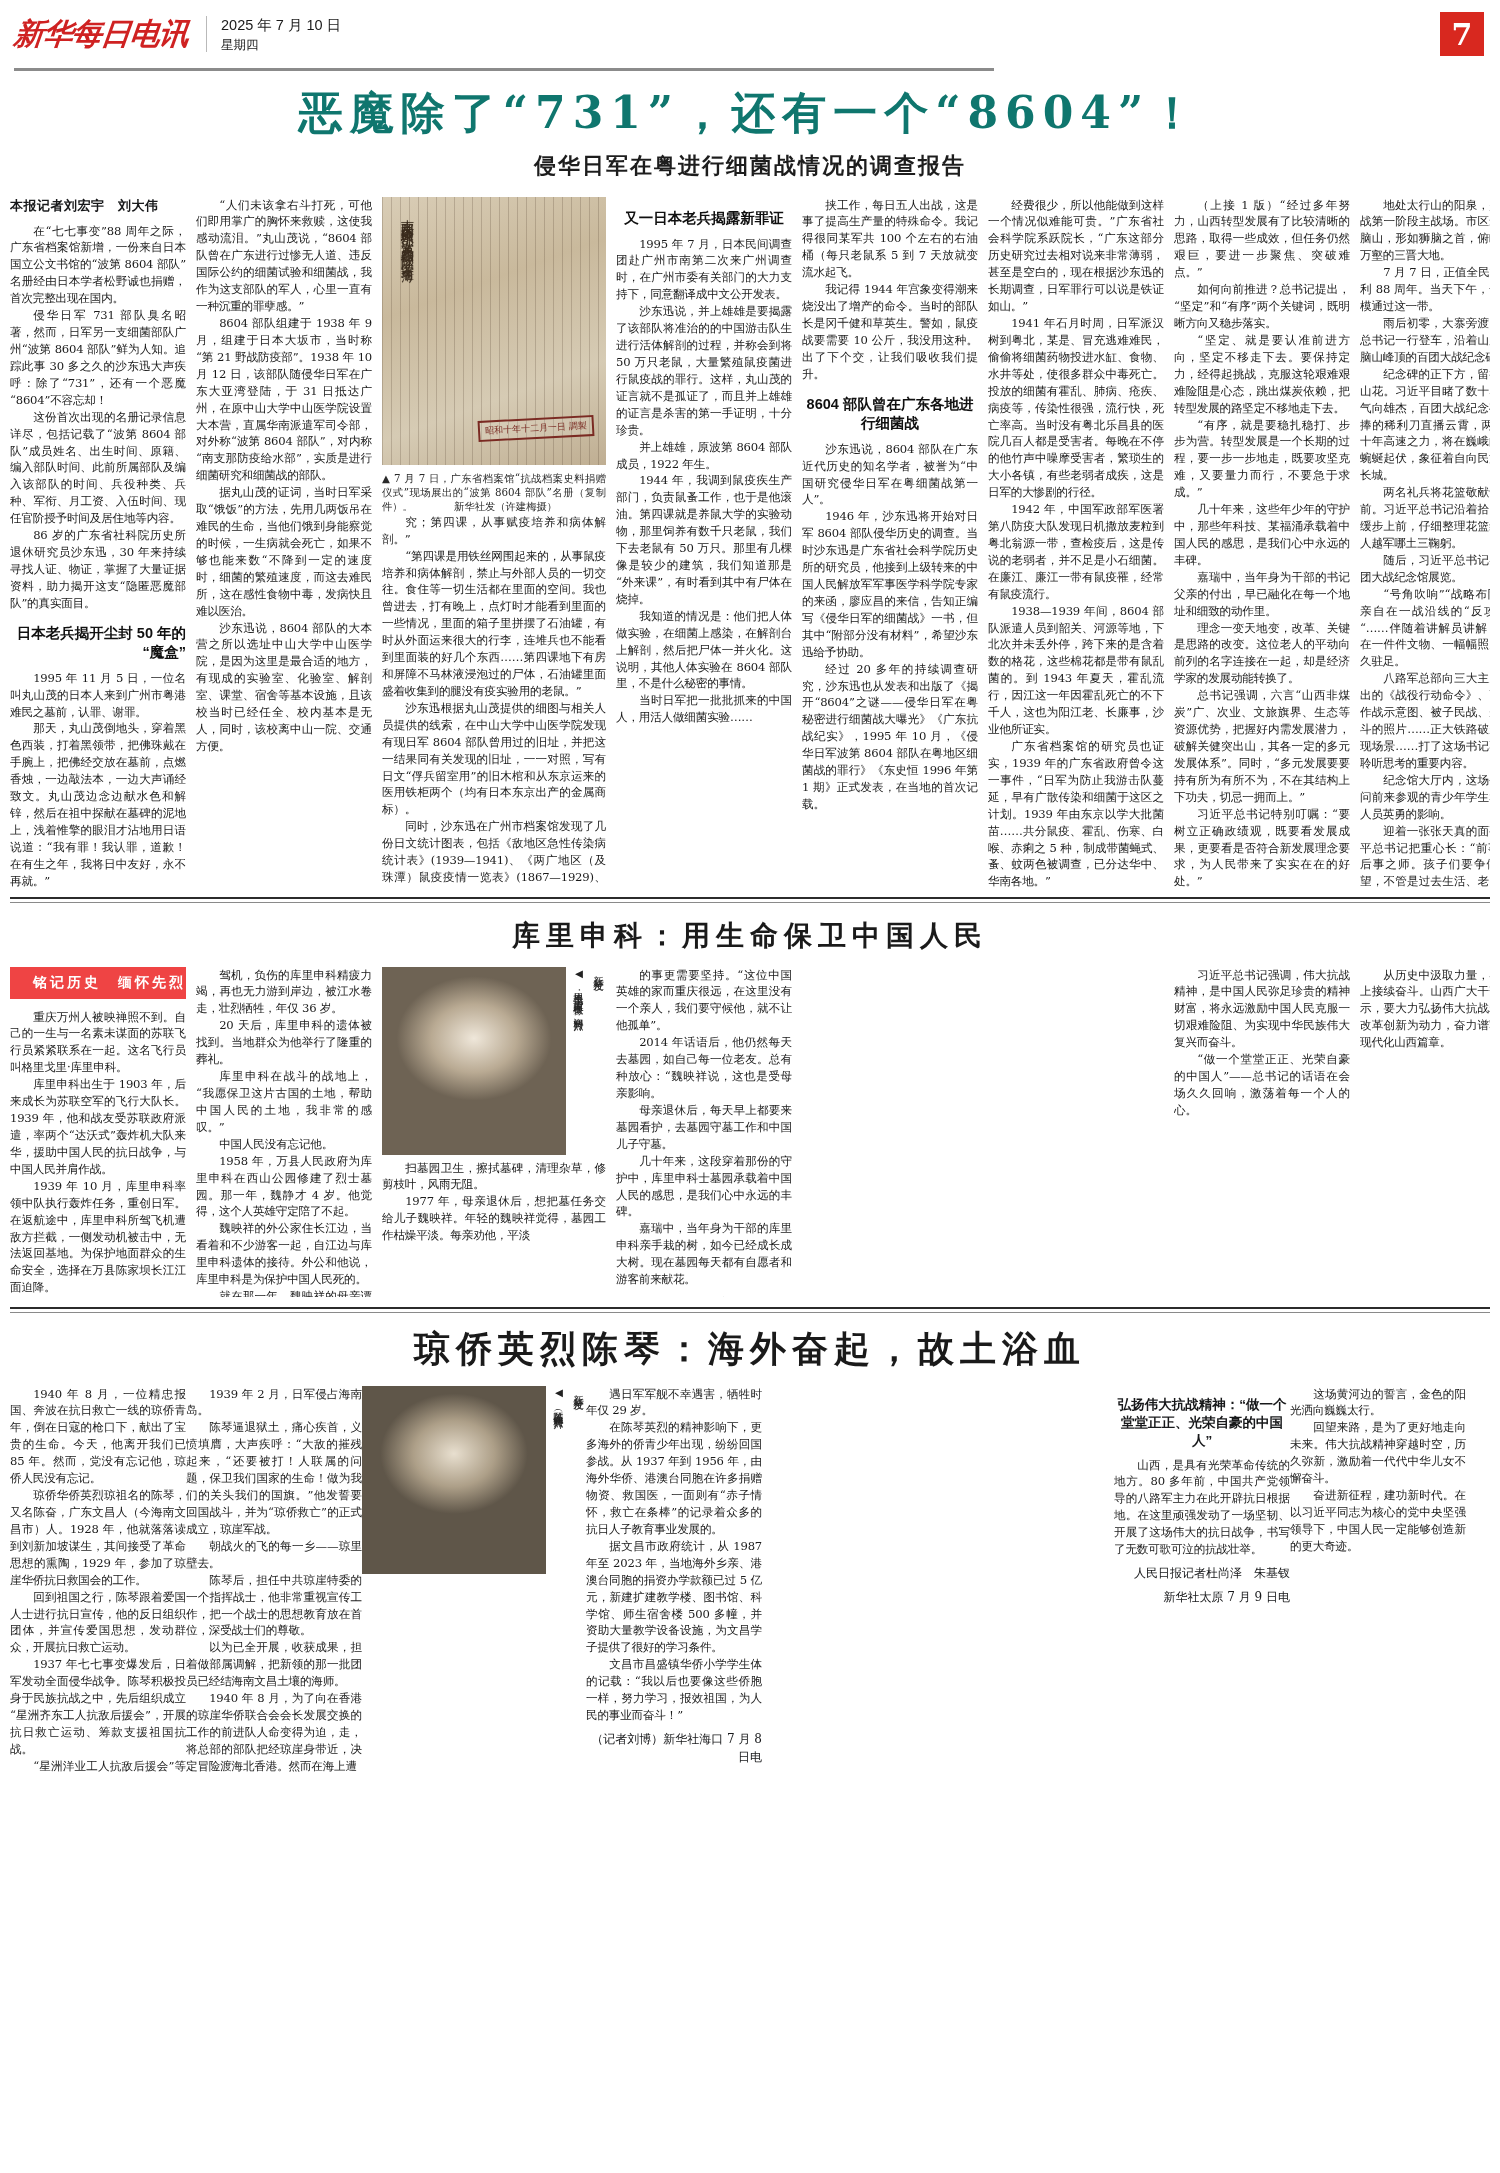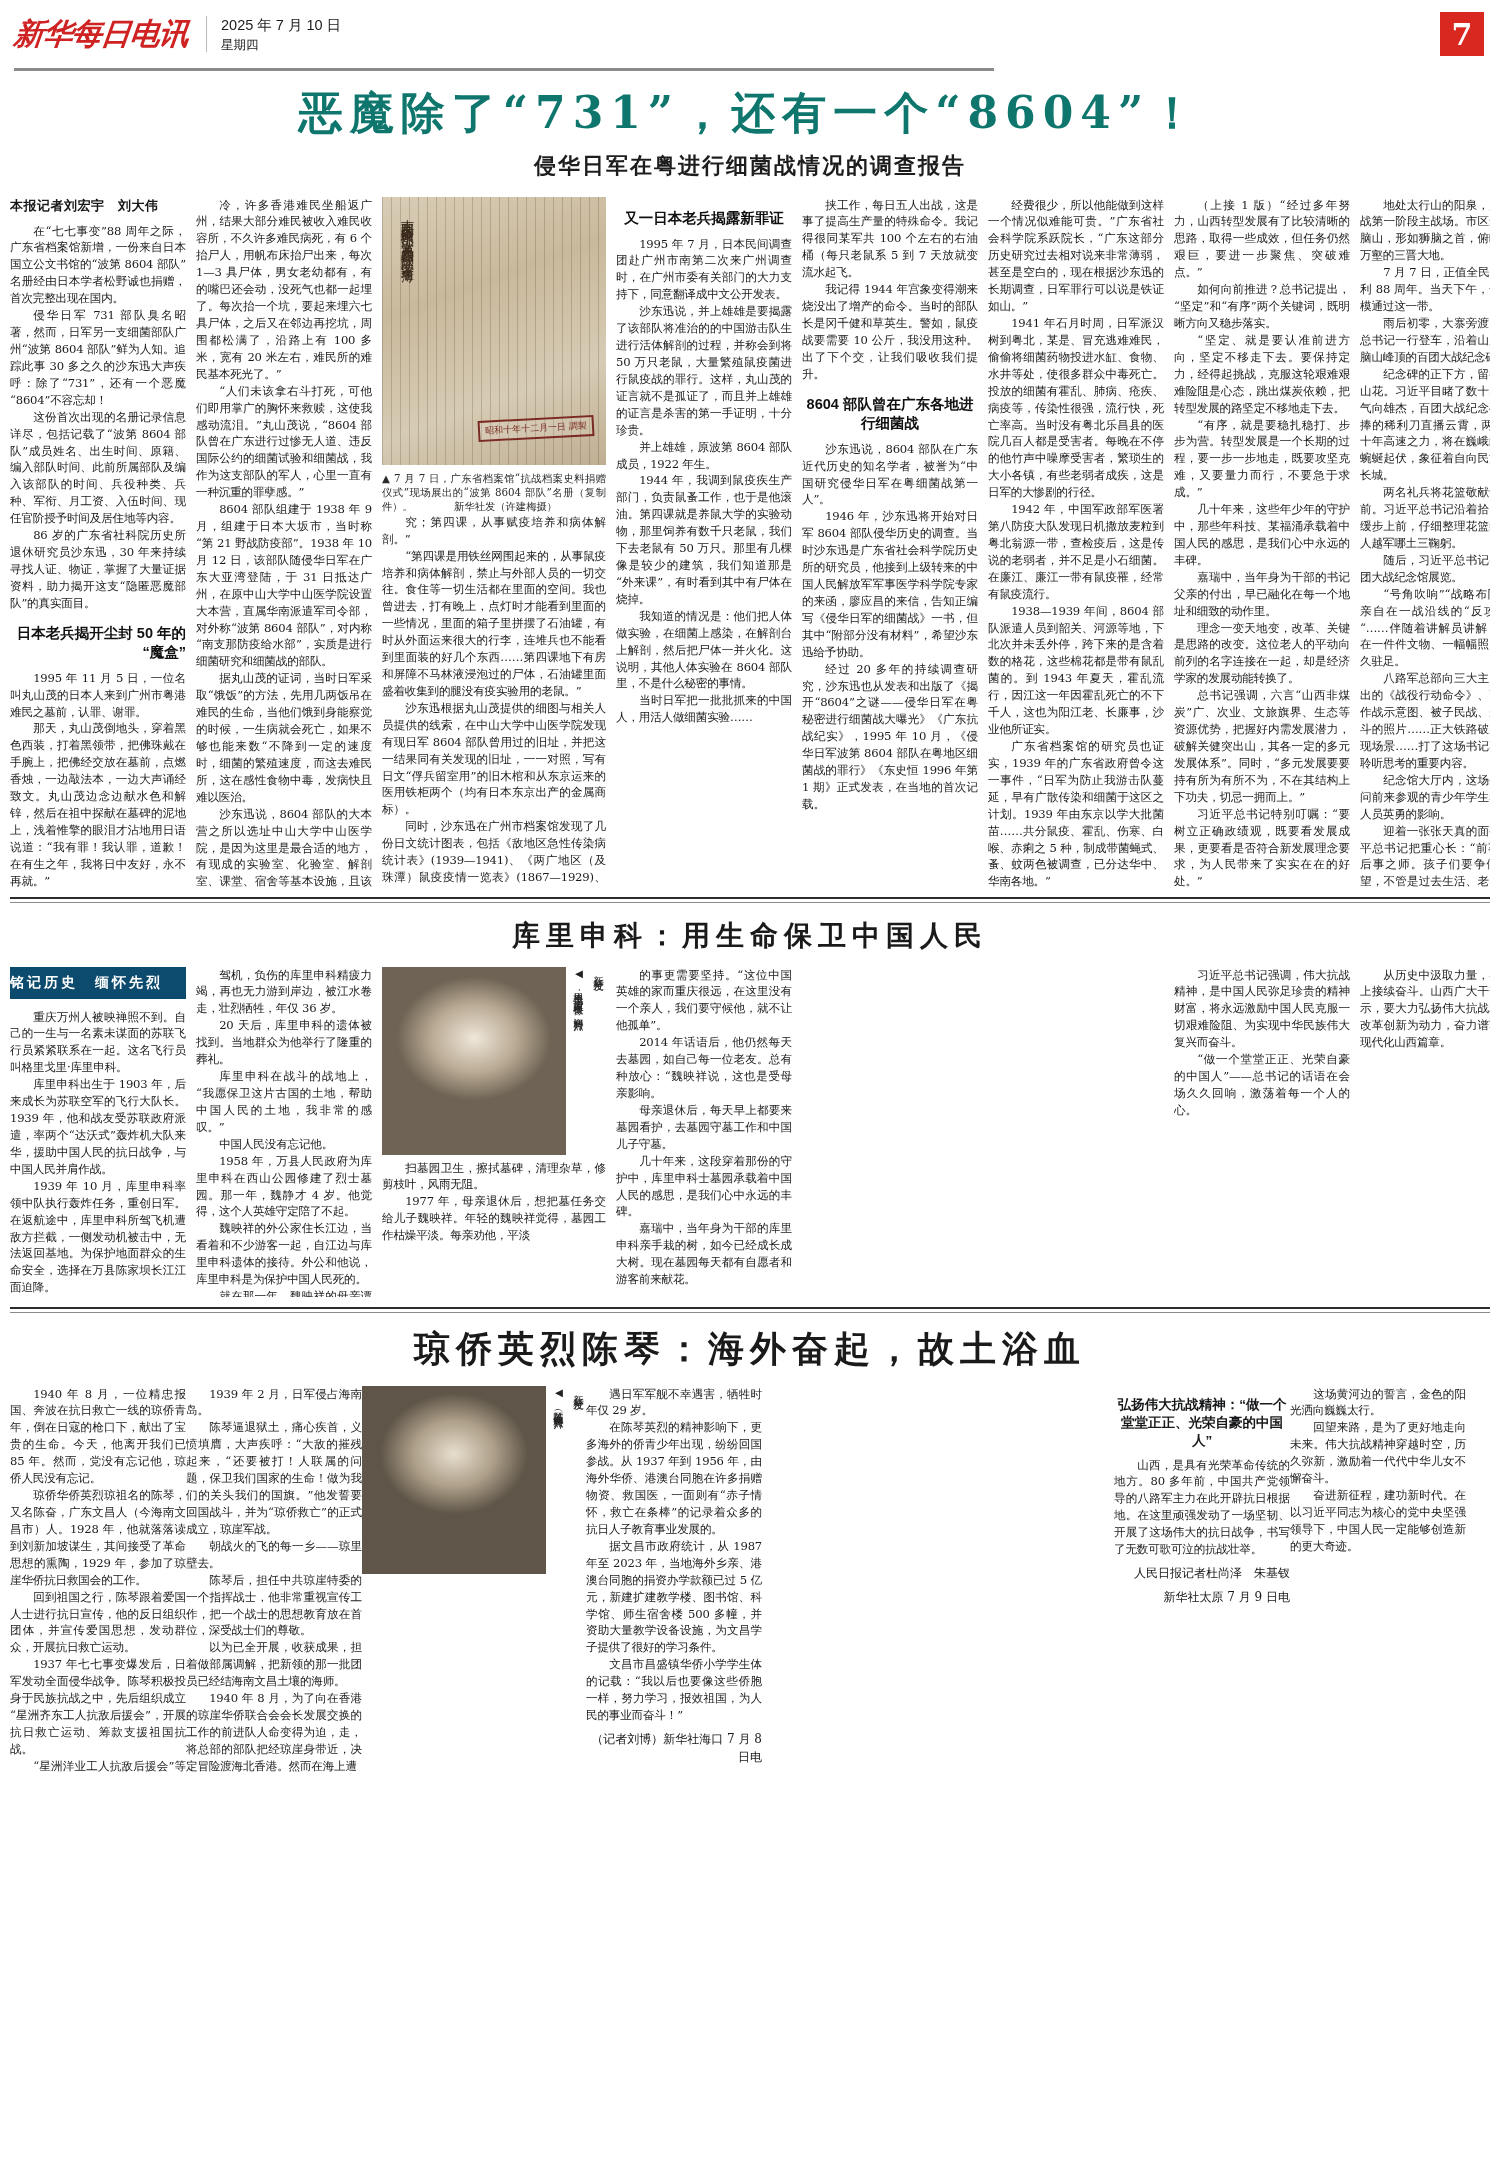--- a/index.html
+++ b/index.html
@@ -174,24 +174,24 @@
   }
   .story-b{
     display:grid;
     grid-template-columns: 176px 176px 224px 176px 176px 176px 176px 176px;
     column-gap:10px;
     margin-top:12px;
     height:330px;
     overflow:hidden;
   }
   .redtag{
-    background:#0c4a6e; color:#fff;
+    background:#ef4444; color:#fff;
     font-family:"Liberation Sans",sans-serif; font-weight:bold;
     font-size:14px; letter-spacing:3px;
-    padding:7px 0; text-align:left; margin-bottom:10px;
+    padding:7px 0; text-align:right; margin-bottom:10px;
   }
   .portrait{
     height:188px; background:#b9b1a3; position:relative; overflow:hidden;
     margin-bottom:5px;
   }
   .portrait .face{
     position:absolute; inset:0;
     background:
       radial-gradient(ellipse 42% 33% at 50% 38%, #efe7da 0%, #b9aa93 55%, #6e6354 100%),
       linear-gradient(180deg,#8b8375 0%,#5e584d 100%);
@@ -272,21 +272,20 @@
       <p>在“七七事变”88 周年之际，广东省档案馆新增，一份来自日本国立公文书馆的“波第 8604 部队”名册经由日本学者松野诚也捐赠，首次完整出现在国内。</p>
       <p>侵华日军 731 部队臭名昭著，然而，日军另一支细菌部队广州“波第 8604 部队”鲜为人知。追踪此事 30 多之久的沙东迅大声疾呼：除了“731”，还有一个恶魔“8604”不容忘却！</p>
       <p>这份首次出现的名册记录信息详尽，包括记载了“波第 8604 部队”成员姓名、出生时间、原籍、编入部队时间、此前所属部队及编入该部队的时间、兵役种类、兵种、军衔、月工资、入伍时间、现任官阶授予时间及居住地等内容。</p>
       <p>86 岁的广东省社科院历史所退休研究员沙东迅，30 年来持续寻找人证、物证，掌握了大量证据资料，助力揭开这支“隐匿恶魔部队”的真实面目。</p>
       <h3 class="sec left">日本老兵揭开尘封 50 年的“魔盒”</h3>
       <p>1995 年 11 月 5 日，一位名叫丸山茂的日本人来到广州市粤港难民之墓前，认罪、谢罪。</p>
       <p>那天，丸山茂倒地头，穿着黑色西装，打着黑领带，把佛珠戴在手腕上，把佛经交放在墓前，点燃香烛，一边敲法本，一边大声诵经致文。丸山茂边念边献水色和解锌，然后在祖中探献在墓碑的泥地上，浅着惟擎的眼泪才沾地用日语说道：“我有罪！我认罪，道歉！在有生之年，我将日中友好，永不再就。”</p>
     </div>
 
     <div class="col">
-      <p>冷，许多香港难民坐船返广州，结果大部分难民被收入难民收容所，不久许多难民病死，有 6 个抬尸人，用帆布床抬尸出来，每次 1—3 具尸体，男女老幼都有，有的嘴巴还会动，没死气也都一起埋了。每次抬一个坑，要起来埋六七具尸体，之后又在邻边再挖坑，周围都松满了，沿路上有 100 多米，宽有 20 米左右，难民所的难民基本死光了。”</p>
       <p>“人们未该拿右斗打死，可他们即用掌广的胸怀来救赎，这使我感动流泪。”丸山茂说，“8604 部队曾在广东进行过惨无人道、违反国际公约的细菌试验和细菌战，我作为这支部队的军人，心里一直有一种沉重的罪孽感。”</p>
       <p>8604 部队组建于 1938 年 9 月，组建于日本大坂市，当时称“第 21 野战防疫部”。1938 年 10 月 12 日，该部队随侵华日军在广东大亚湾登陆，于 31 日抵达广州，在原中山大学中山医学院设置大本营，直属华南派遣军司令部，对外称“波第 8604 部队”，对内称“南支那防疫给水部”，实质是进行细菌研究和细菌战的部队。</p>
       <p>据丸山茂的证词，当时日军采取“饿饭”的方法，先用几两饭吊在难民的生命，当他们饿到身能察觉的时候，一生病就会死亡，如果不够也能来数“不降到一定的速度时，细菌的繁殖速度，而这去难民所，这在感性食物中毒，发病快且难以医治。</p>
       <p>沙东迅说，8604 部队的大本营之所以选址中山大学中山医学院，是因为这里是最合适的地方，有现成的实验室、化验室、解剖室、课堂、宿舍等基本设施，且该校当时已经任全、校内基本是无人，同时，该校离中山一院、交通方便。</p>
 
     </div>
 
     <div class="col">
       <div class="photo doc1">
         <div class="doctex"></div>

